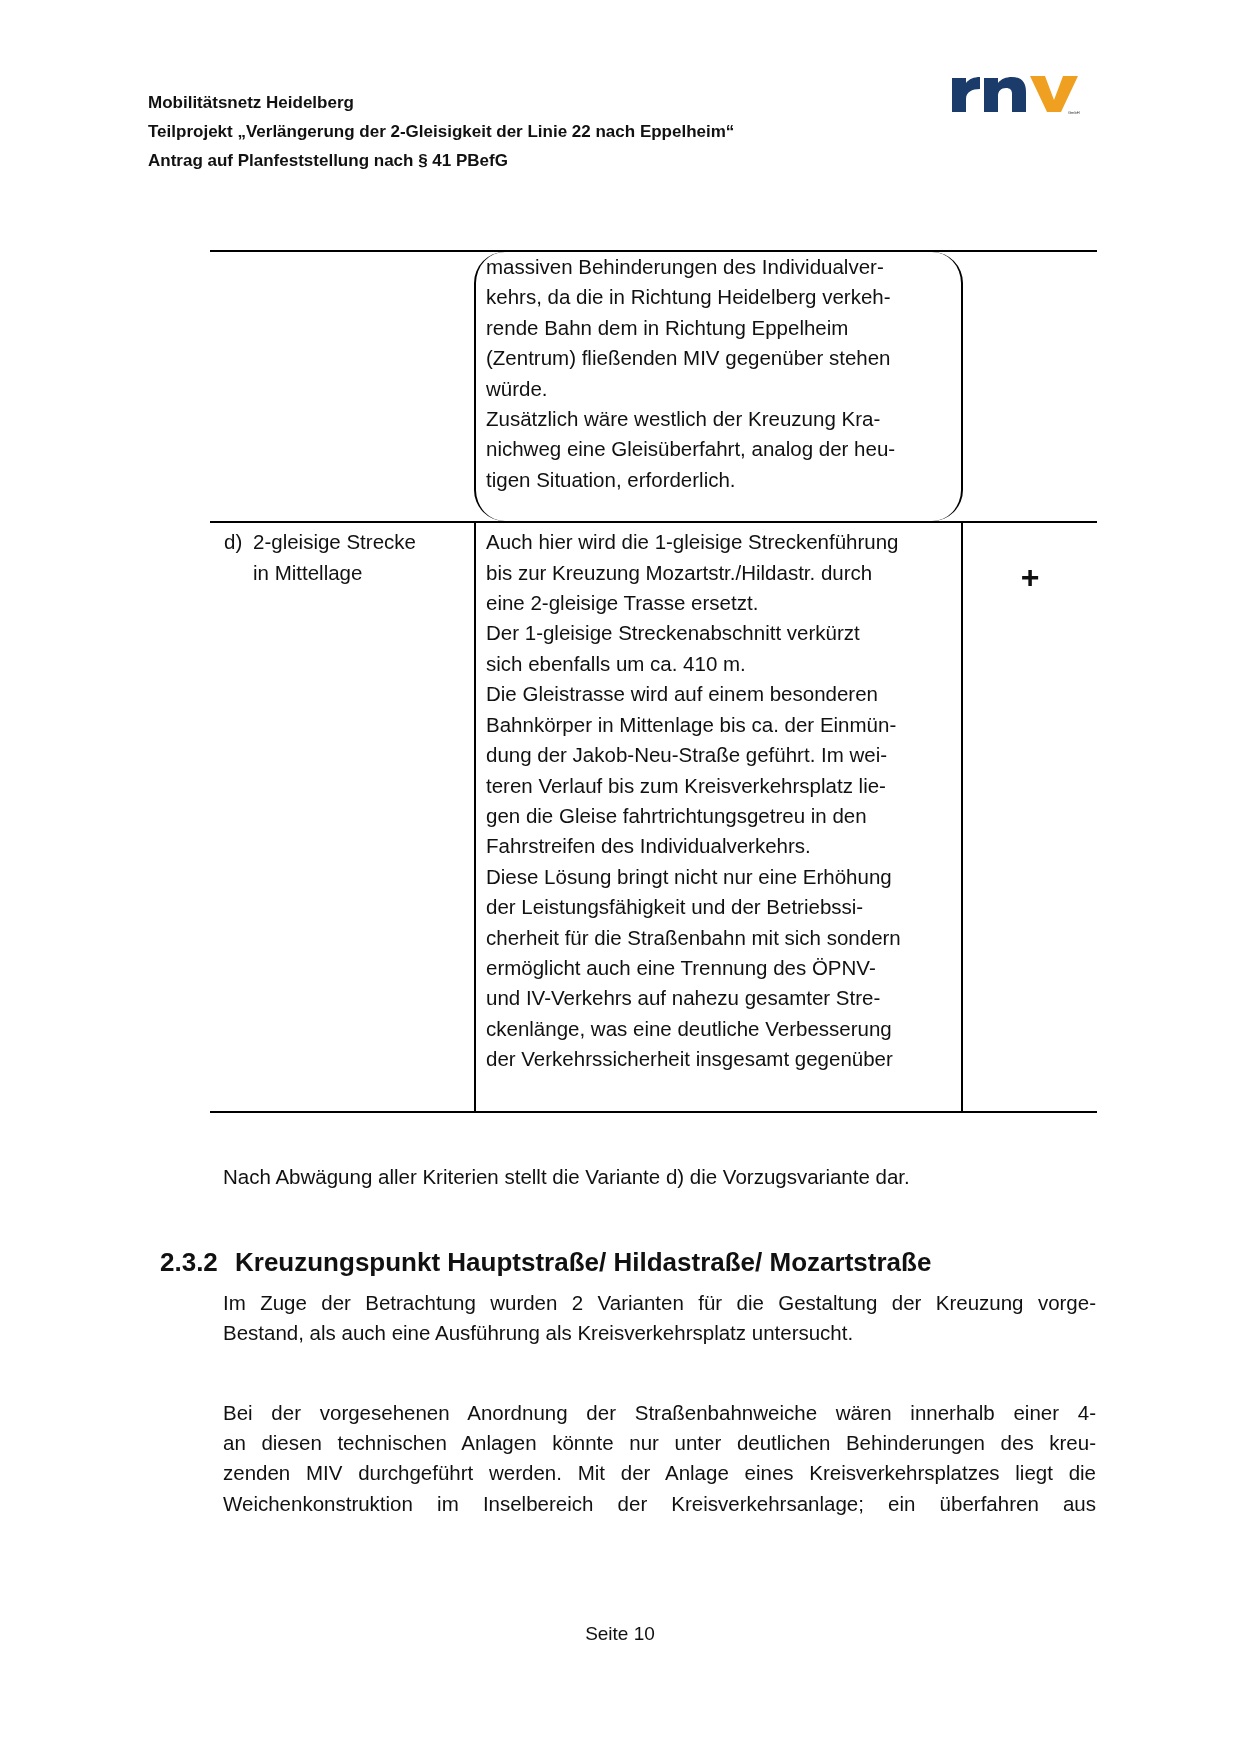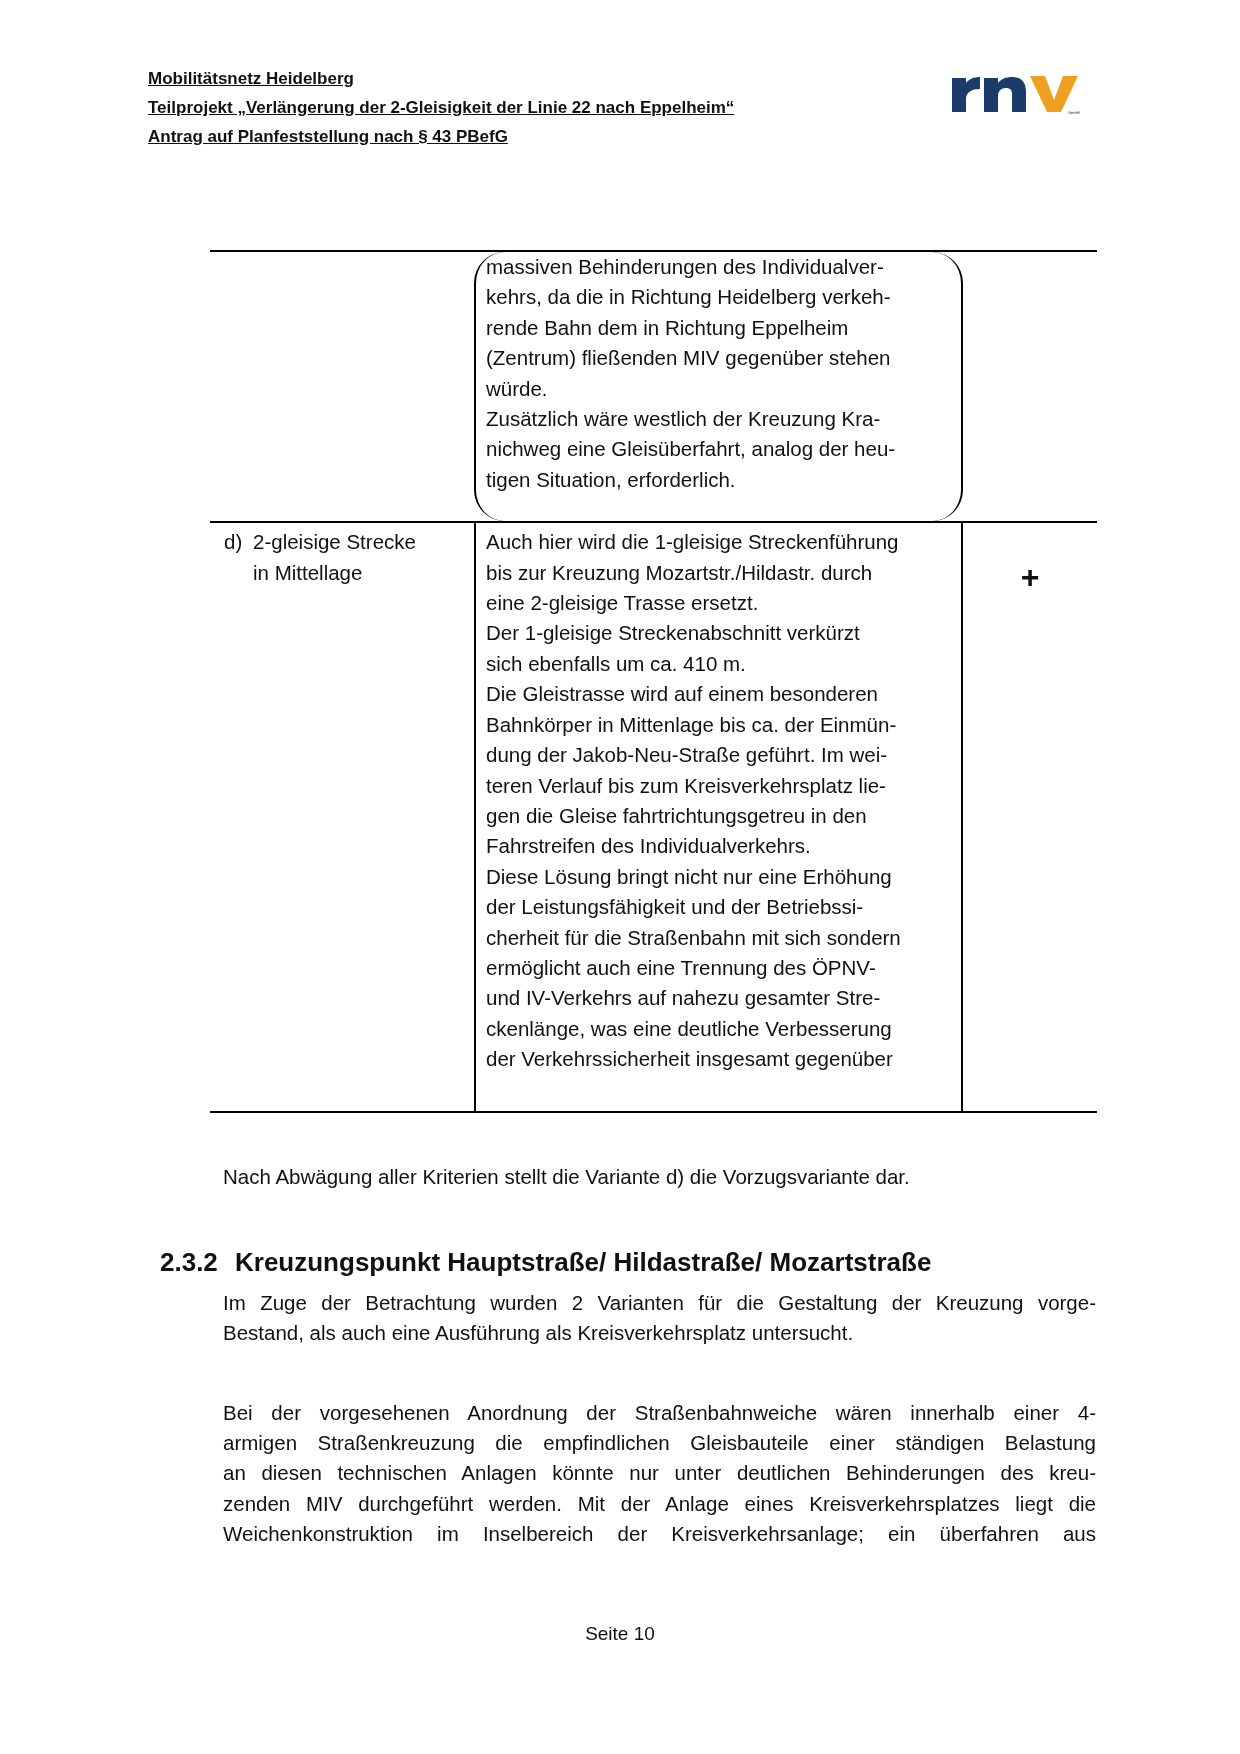--- a/index.html
+++ b/index.html
@@ -1,17 +1,17 @@
 <!DOCTYPE html>
 <html><head>
 <meta charset="utf-8">
 <style>
   html, body { margin: 0; padding: 0; background: #ffffff; }
   body { width: 1240px; height: 1754px; position: relative; font-family: "Liberation Sans", sans-serif; color: #111; overflow: hidden; }
-  .header { position: absolute; left: 148px; top: 64px; font-weight: bold; font-size: 17px; line-height: 29px; color: #111; text-decoration: underline; }
+  .header { position: absolute; left: 148px; top: 88px; font-weight: bold; font-size: 17px; line-height: 29px; color: #111; }
   .header div { white-space: nowrap; }
   .logo { position: absolute; left: 950px; top: 66px; width: 140px; height: 50px; }
   .table { position: absolute; left: 210px; top: 250px; width: 887px; }
   .row { display: flex; border-top: 2px solid #000; }
   .row.last { border-bottom: 2px solid #000; }
   .cell { box-sizing: border-box; font-size: 20.5px; line-height: 30.4px; }
   .c1 { width: 264px; padding: 4px 0 0 14px; }
   .c2 { width: 489px; border-left: 2px solid #000; border-right: 2px solid #000; padding: 0 10px 0 10px; }
   .c3 { width: 134px; display: flex; justify-content: center; }
   .row1 .c2 { padding-top: 0; padding-bottom: 26px; border-radius: 31px; }
@@ -29,21 +29,21 @@
   .para span.line { display: block; text-align: justify; text-align-last: justify; }
   .para span.line.final { text-align-last: left; }
   .footer { position: absolute; top: 1623px; left: 0; width: 1240px; text-align: center; font-size: 19px; }
 </style>
 </head>
 <body>
 
 <div class="header">
   <div>Mobilitätsnetz Heidelberg</div>
   <div>Teilprojekt  „Verlängerung der 2-Gleisigkeit der Linie 22 nach Eppelheim“</div>
-  <div>Antrag auf Planfeststellung nach § 43 PBefG</div>
+  <div>Antrag auf Planfeststellung nach § 41 PBefG</div>
 </div>
 
 <div class="logo">
   <svg width="140" height="50" viewBox="0 0 140 50">
 
     <path d="M2 12 h14 v5 c3 -4 8 -6 14 -6 v12 c-8 0 -14 3 -14 10 v13 h-14 z" fill="#1b3c6a"></path>
 
     <path d="M34 12 h14 v5 c3 -4 8 -6 14 -6 c10 0 14 6 14 15 v20 h-14 v-18 c0 -4 -2 -6 -6 -6 c-5 0 -8 3 -8 8 v16 h-14 z" fill="#1b3c6a"></path>
 
     <path d="M80 10 h15 l9 24 l9 -24 h15 l-17 36 h-14 z" fill="#f0a020"></path>
@@ -109,19 +109,18 @@
   <span class="section-number">2.3.2</span><span>Kreuzungspunkt Hauptstraße/ Hildastraße/ Mozartstraße</span>
 </div>
 
 <div class="para para1">
   <span class="line">Im Zuge der Betrachtung wurden 2 Varianten für die Gestaltung der Kreuzung vorge-</span>
   <span class="line final">Bestand, als auch eine Ausführung als Kreisverkehrsplatz untersucht.</span>
 </div>
 
 <div class="para para2">
   <span class="line">Bei der vorgesehenen Anordnung der Straßenbahnweiche wären innerhalb einer 4-</span>
-  <span class="line">armigen Straßenkreuzung die empfindlichen Gleisbauteile einer ständigen Belastung</span>
   <span class="line">an diesen technischen Anlagen könnte nur unter deutlichen Behinderungen des kreu-</span>
   <span class="line">zenden MIV durchgeführt werden. Mit der Anlage eines Kreisverkehrsplatzes liegt die</span>
   <span class="line">Weichenkonstruktion im Inselbereich der Kreisverkehrsanlage; ein überfahren aus</span>
 </div>
 
 <div class="footer">Seite 10</div>
 
 </body></html>

